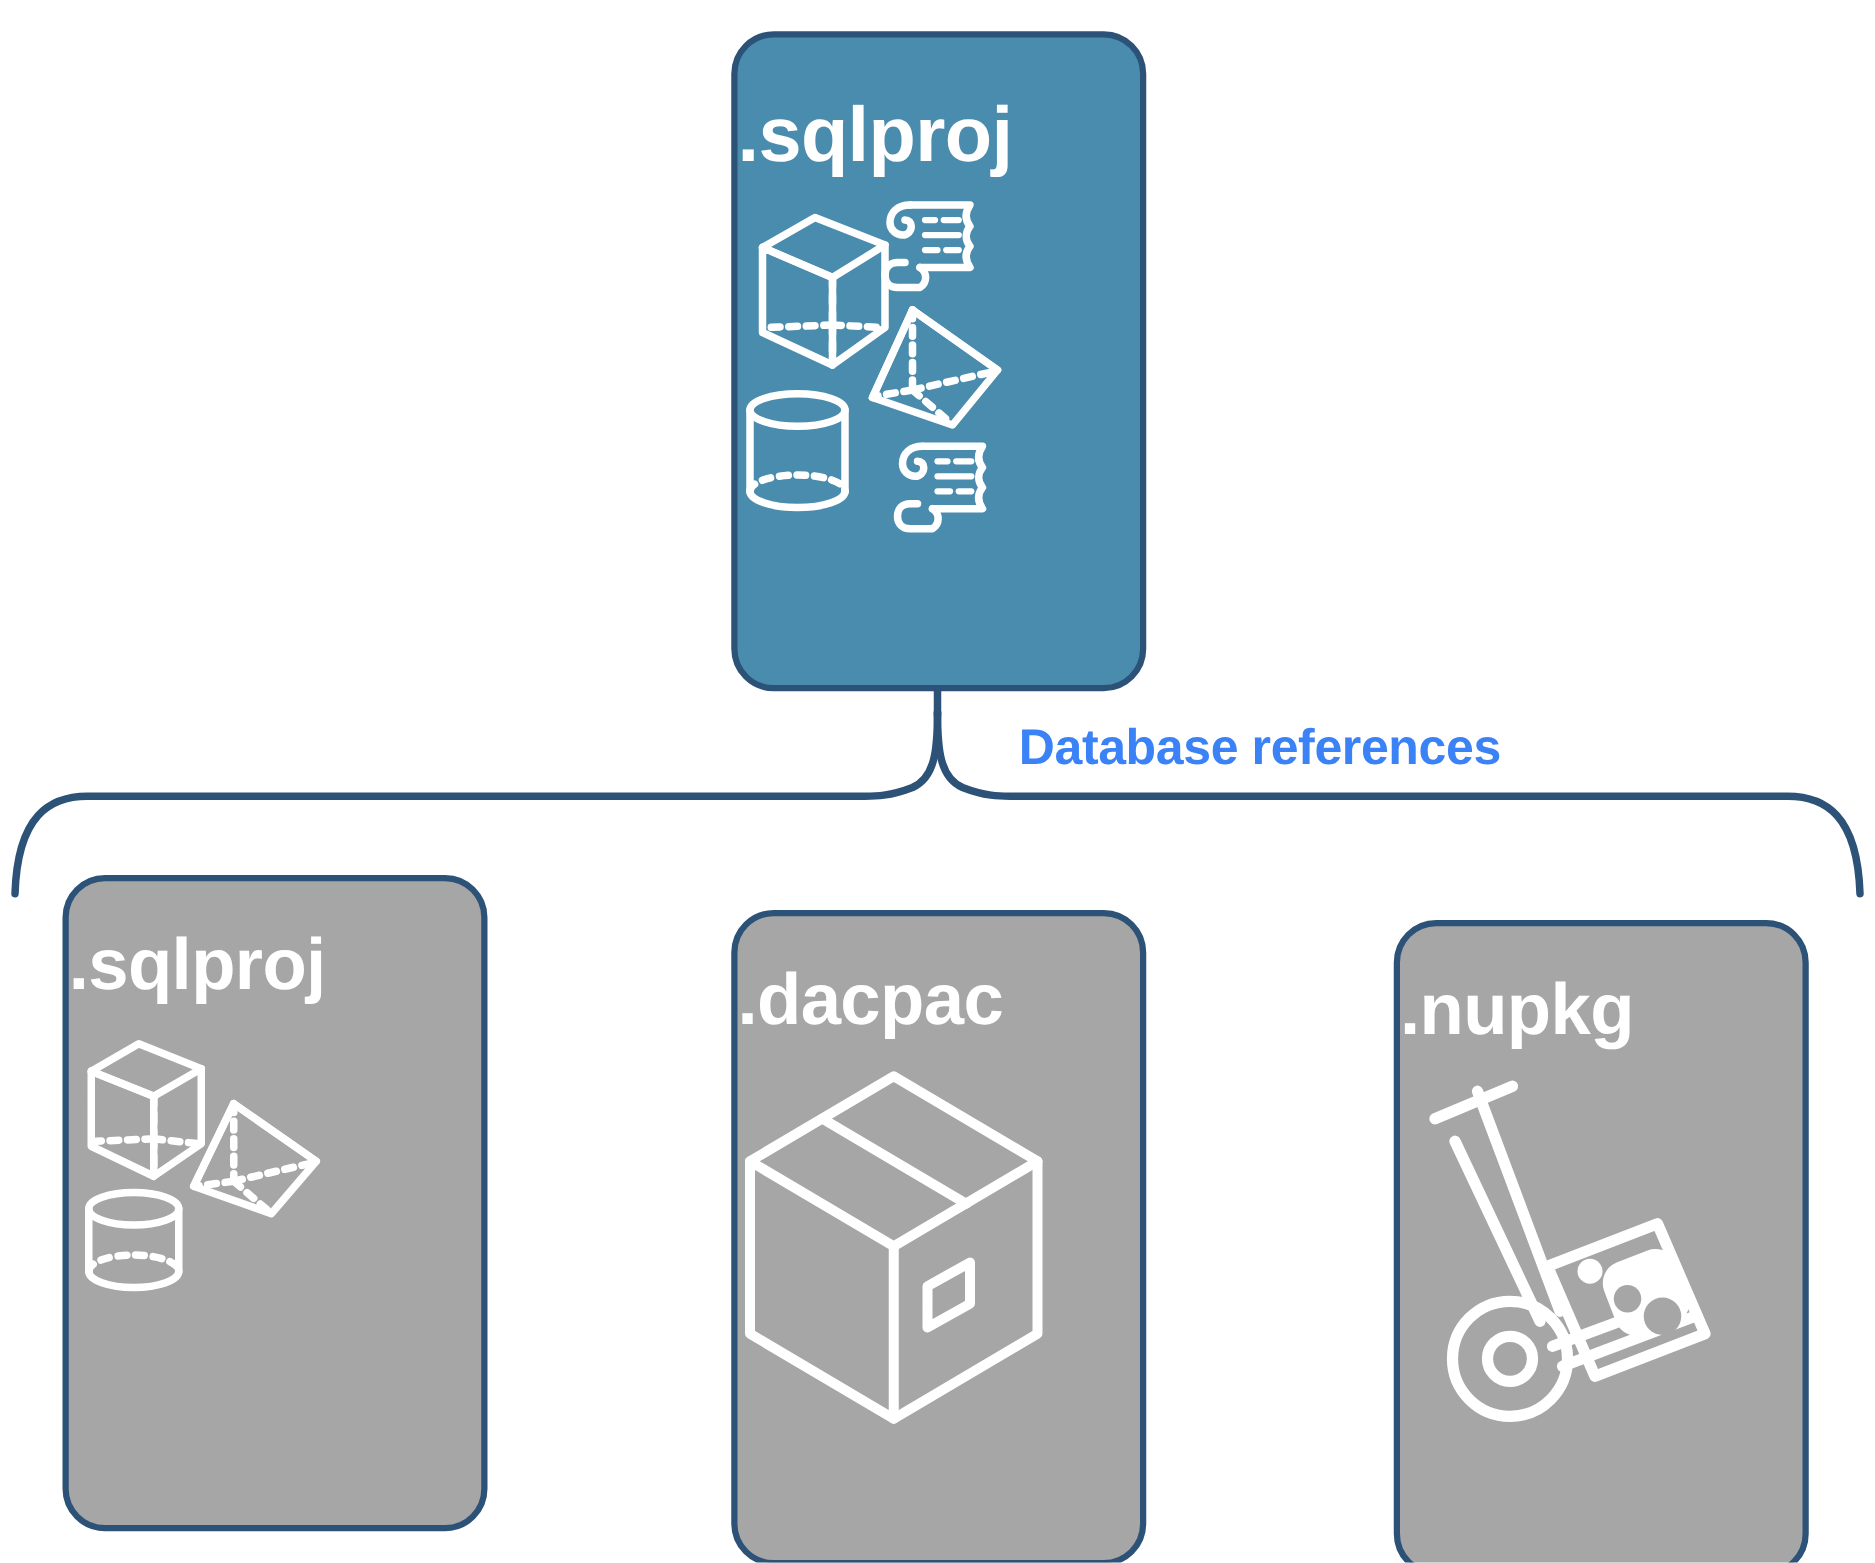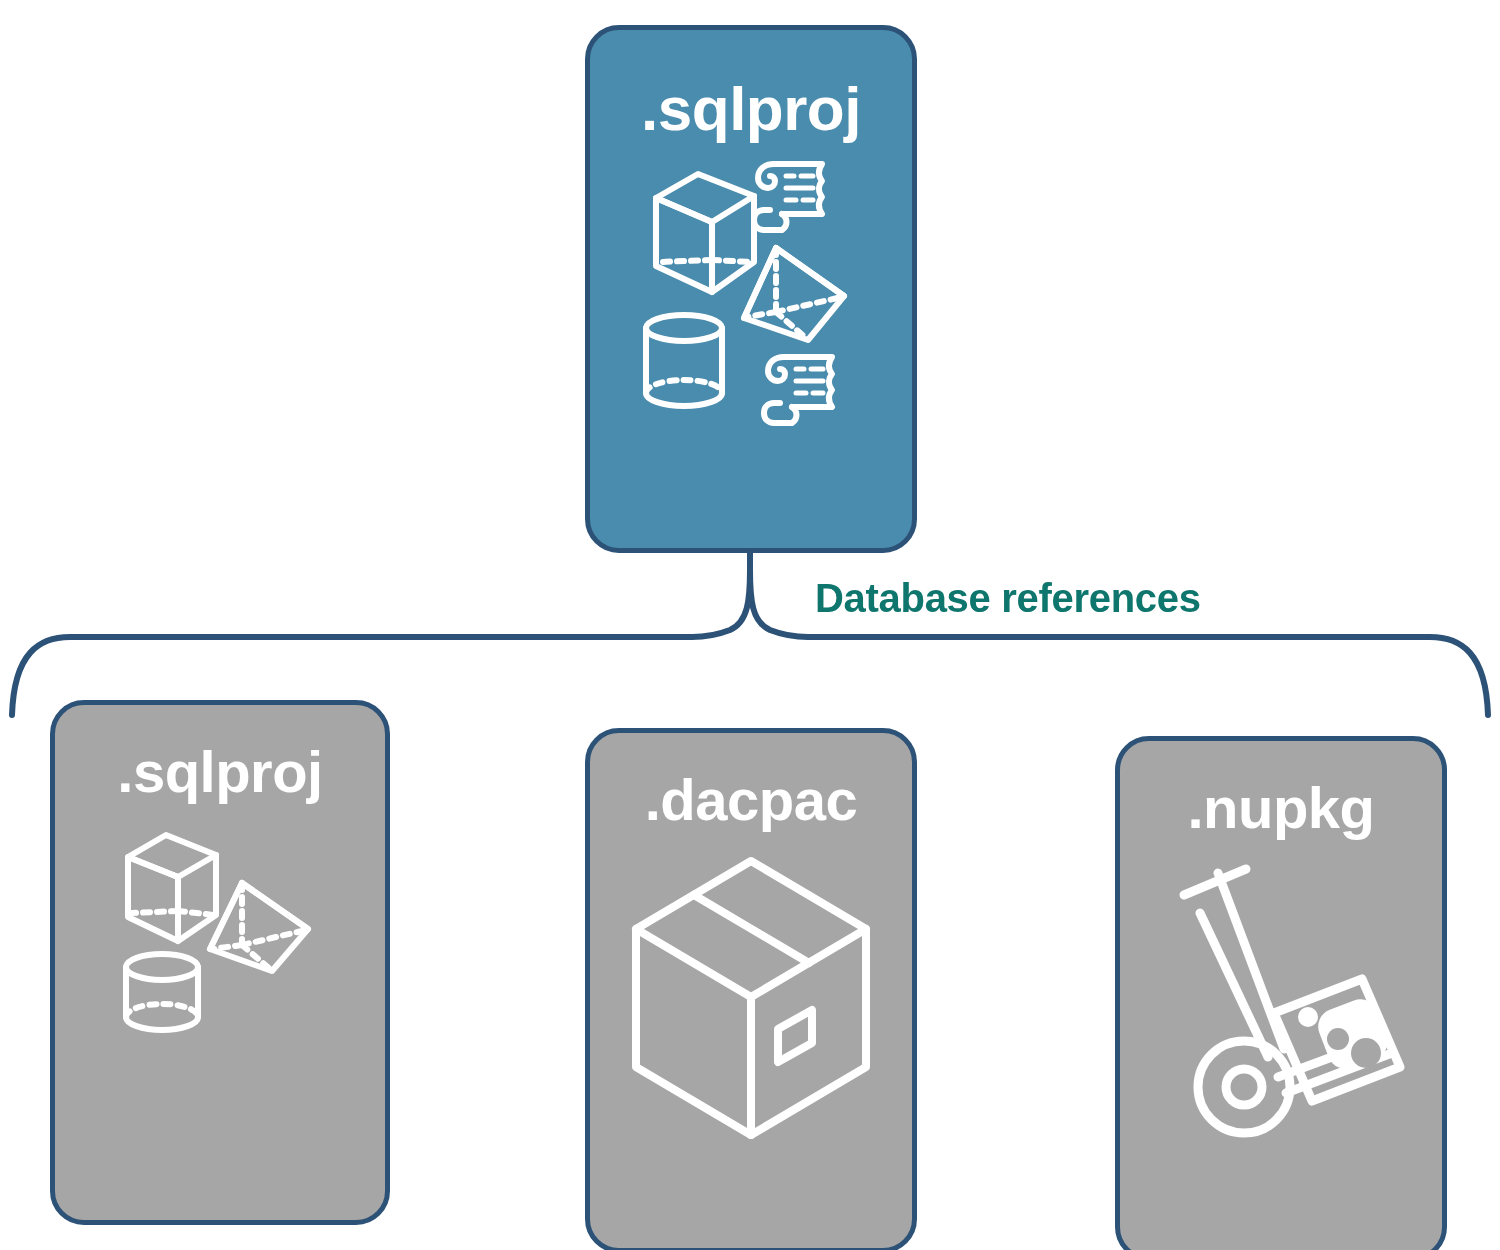--- a/index.html
+++ b/index.html
@@ -21,21 +21,20 @@
   }
 
   
   .card {
     position: absolute;
     box-sizing: border-box;
     border: 5px solid #2d5277;
     border-radius: 34px;
     display: flex;
     flex-direction: column;
-    align-items: center;
   }
   .card.primary {
     background: #4a8cad;
   }
   .card.secondary {
     background: #a6a6a6;
   }
   .card-title {
     color: #ffffff;
     font-weight: bold;
@@ -73,21 +72,21 @@
     width: 1500px;
     height: 190px;
     pointer-events: none;
   }
   #bracket-label {
     position: absolute;
     left: 815px;
     top: 576px;
     font-size: 40px;
     font-weight: bold;
-    color: #0f766e;
+    color: #3b82f6;
     white-space: nowrap;
     letter-spacing: -0.3px;
     user-select: none;
   }
 </style>
 </head>
 <body>
 
 <div id="stage">
 

